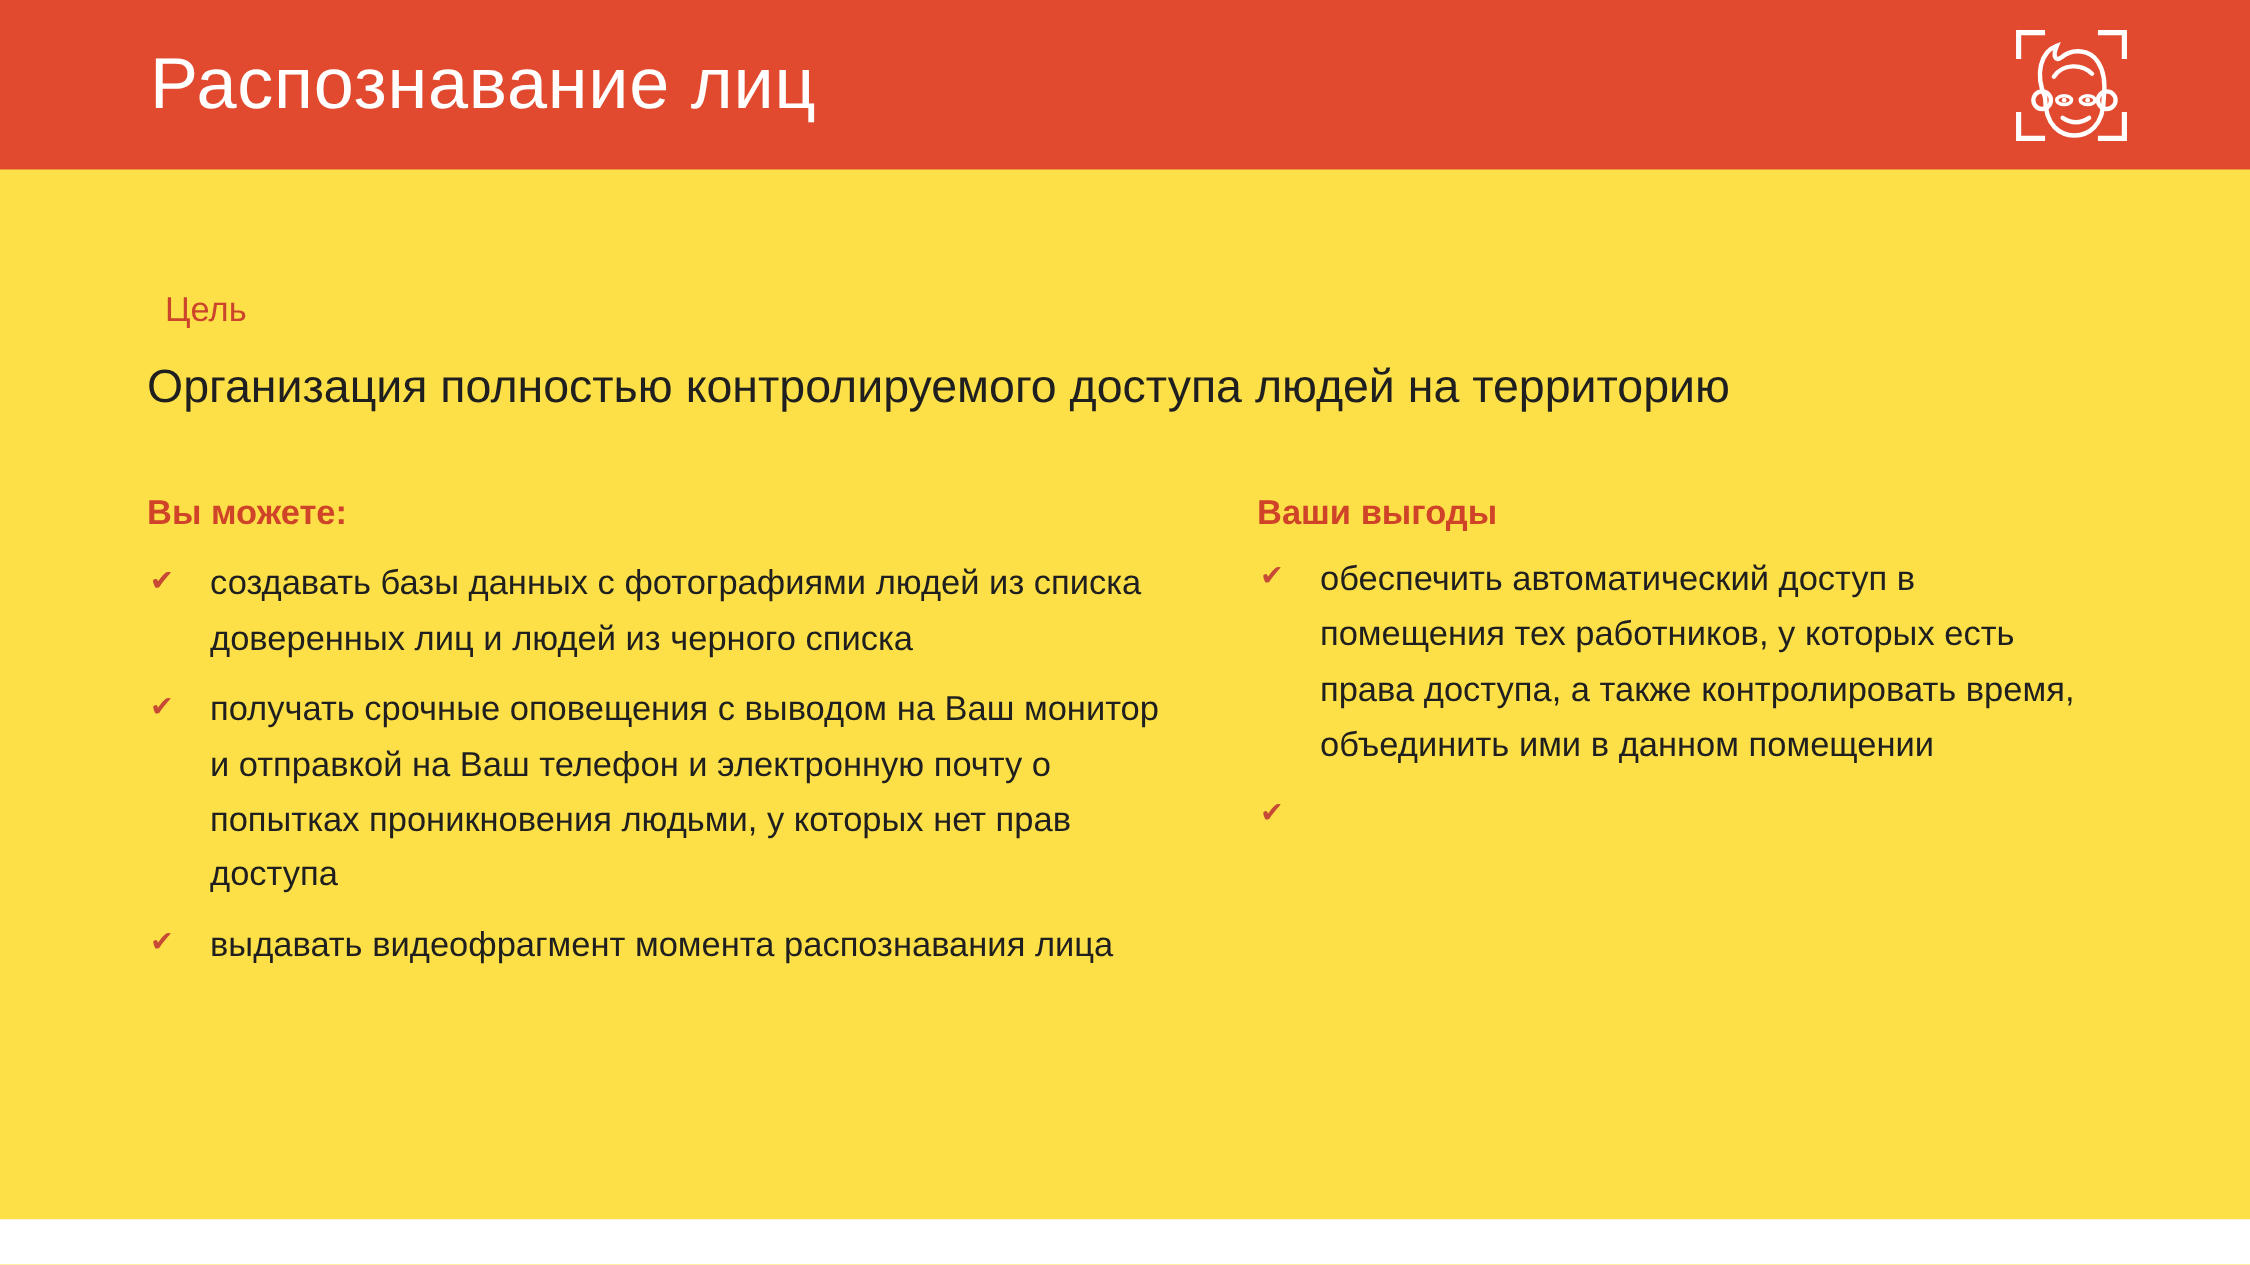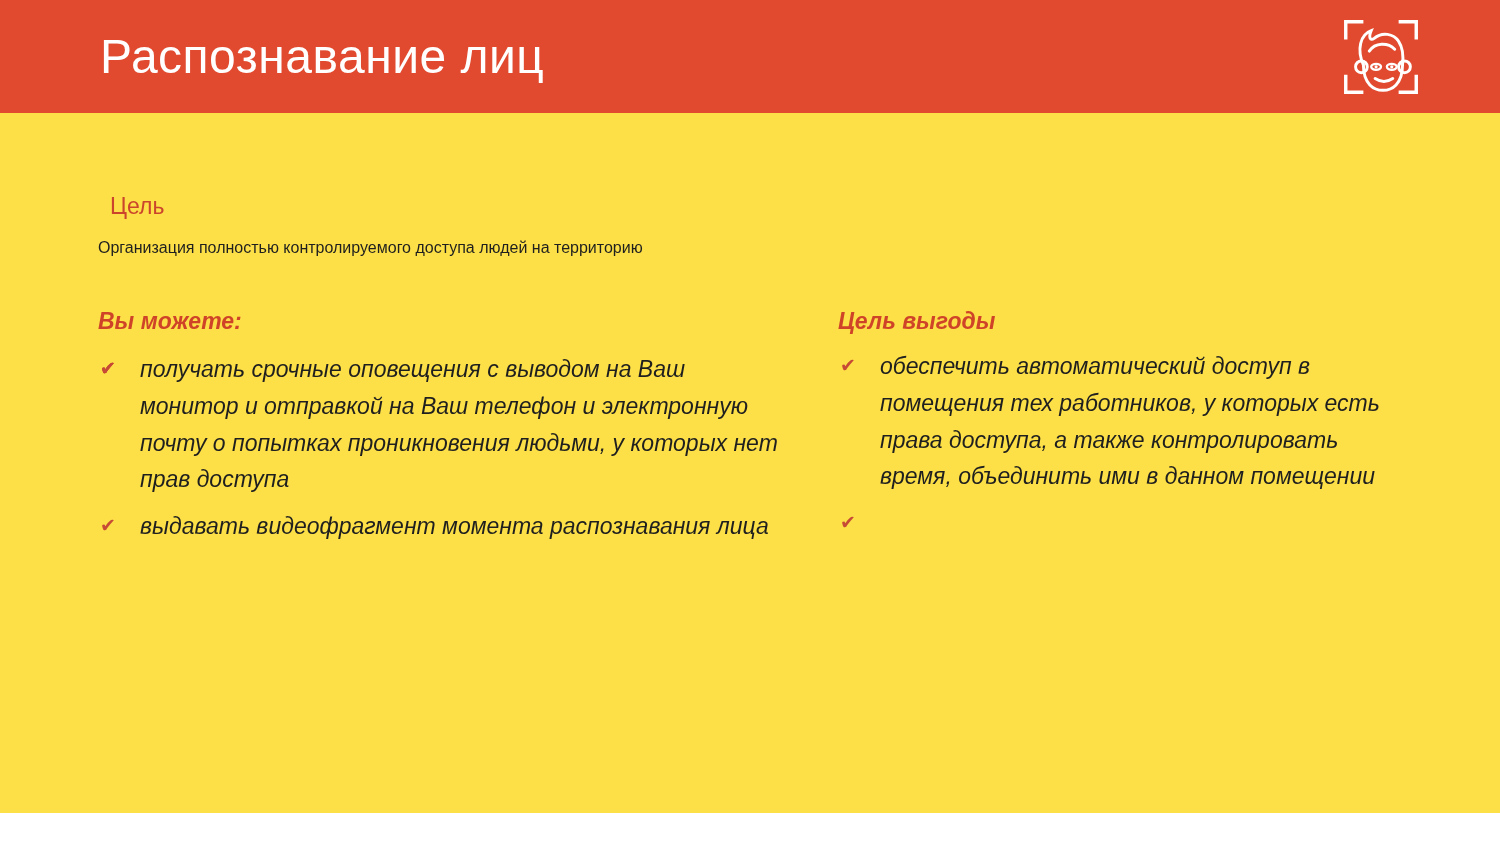--- a/index.html
+++ b/index.html
@@ -53,28 +53,27 @@
   }
   .goal-heading {
     margin: 80px 0 0 12px;
     font-size: 23px;
     font-weight: 400;
     color: #CB452C;
     line-height: 1.2;
   }
   .goal-text {
     margin: 17px 0 0 0;
-    font-size: 16px;
+    font-size: 31px;
     line-height: 1.3;
     color: #1f1f1f;
   }
   .columns {
     display: flex;
     margin-top: 50px;
-    font-style: italic;
   }
   .col-left  { width: 740px; flex: 0 0 740px; }
   .col-right { width: 565px; flex: 0 0 565px; }
   .col-heading {
     margin: 0;
     font-size: 23px;
     font-weight: 700;
     color: #CF4428;
     line-height: 1.2;
   }
@@ -154,34 +153,35 @@
     <div class="columns">
 
       <section class="col col-left">
         <h3 class="col-heading">Вы можете:</h3>
         <ul class="check-list">
           <li>
             <span class="check">✔</span>
           </li>
           <li>
             <span class="check">✔</span>
+            <span>создавать базы данных с фотографиями людей из списка доверенных лиц и людей из черного списка</span>
           </li>
           <li>
             <span class="check">✔</span>
             <span>получать срочные оповещения с выводом на Ваш монитор и отправкой на Ваш телефон и электронную почту о попытках проникновения людьми, у которых нет прав доступа</span>
           </li>
           <li>
             <span class="check">✔</span>
             <span>выдавать видеофрагмент момента распознавания лица</span>
           </li>
         </ul>
       </section>
 
       <section class="col col-right">
-        <h3 class="col-heading">Цель выгоды</h3>
+        <h3 class="col-heading">Ваши выгоды</h3>
         <ul class="check-list">
           <li>
             <span class="check">✔</span>
             <span>обеспечить автоматический доступ в помещения тех работников, у которых есть права доступа, а также контролировать время, объединить ими в данном помещении</span>
           </li>
           <li>
             <span class="check">✔</span>
           </li>
         </ul>
       </section>

